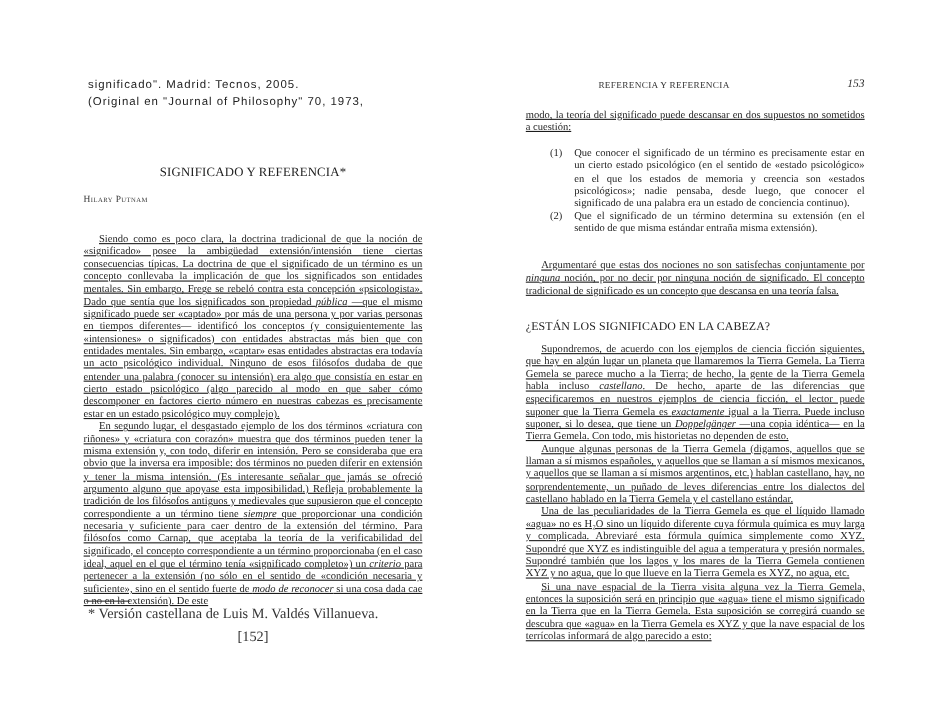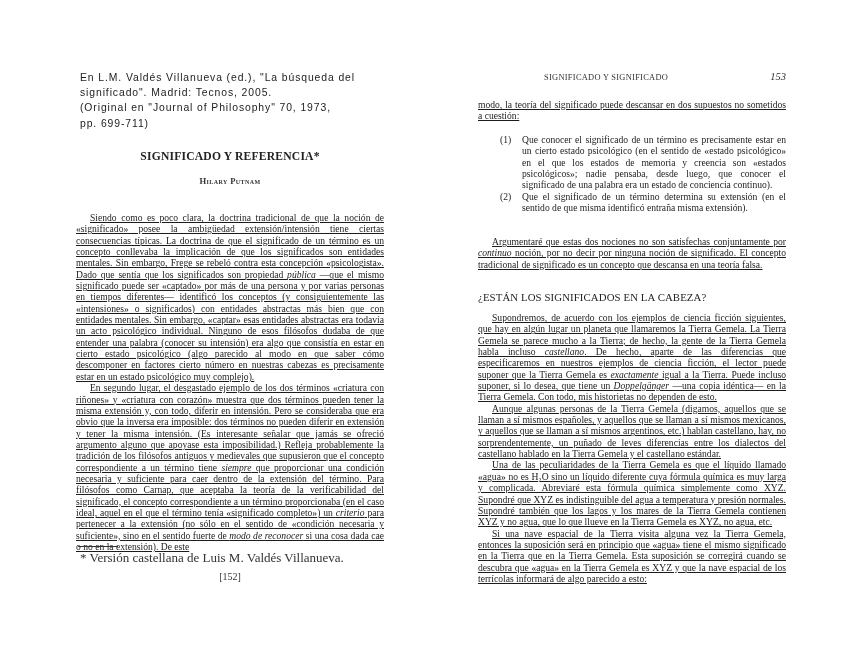--- a/index.html
+++ b/index.html
@@ -6,92 +6,90 @@
   body { width:848px; height:655px; position:relative; overflow:hidden; color:#1a1a1a; }
   .serif { font-family: "Liberation Serif", "DejaVu Serif", serif; }
   .sans  { font-family: "Liberation Sans", "DejaVu Sans", sans-serif; }
 
   .citation { position:absolute; left:80px; top:70px; width:300px; font-size:10.4px; line-height:15.2px; letter-spacing:0.9px; color:#222; }
   .citation div { white-space:nowrap; }
 
   .left-page { position:absolute; left:76px; top:0; width:308px; }
   .right-page { position:absolute; left:478px; top:0; width:308px; }
 
-  .title { position:absolute; left:0; width:308px; top:150px; text-align:center; font-size:11.6px; letter-spacing:0.2px; color:#222;font-weight:bold; }
-  .author { position:absolute; left:0; width:308px; top:176px; text-align:center; font-size:8.6px; letter-spacing:0.4px; color:#333; font-variant: small-caps; font-weight: bold; }
+  .title { position:absolute; left:0; width:308px; top:150px; text-align:center; font-size:11.6px; letter-spacing:0.2px; color:#222; }
+  .author { position:absolute; left:0; width:308px; top:176px; font-size:8.6px; letter-spacing:0.4px; color:#333; font-variant: small-caps; }
 
   .body-text { position:absolute; left:0; width:308px; font-size:9.6px; line-height:11.35px; text-align:justify; color:#1c1c1c;text-decoration:underline; }
   .body-text p { margin:0; text-indent:14px; }
   .body-text p.noindent { text-indent:0; }
   .body-text em { font-style:italic; }
 
   .fn-rule { position:absolute; left:2px; top:546px; width:40px; height:1px; background:#333; }
   .footnote { position:absolute; left:4px; top:550px; font-size:13px; color:#333; white-space:nowrap; }
-  .page-num-left { position:absolute; left:0; width:308px; top:571px; text-align:center; font-size:10px; color:#333; }
+  .page-num-left { position:absolute; left:0; width:308px; top:571px; text-align:center; font-size:13px; color:#333; }
 
   .running-head { position:absolute; left:0; width:308px; top:73px; font-size:8.4px; letter-spacing:0.3px; color:#333; }
   .running-head .rh-title { position:absolute; left:66px; }
   .page-num-right { position:absolute; right:0; top:71px; font-size:10.5px; color:#333;font-style:italic; }
 
   .list { position:absolute; left:0; width:308px; top:134px; font-size:9.6px; line-height:11.35px; color:#1c1c1c; }
   .list-item { position:relative; padding-left:44px; text-align:justify; }
   .list-num { position:absolute; left:22px; top:0; }
 
   .section-head { position:absolute; left:0; top:291px; font-size:10.8px; letter-spacing:0.1px; color:#222; white-space:nowrap; }
 </style>
 </head>
 <body>
 
 <div class="citation sans">
-  <div>En L.M. Valdés Villanueva (ed.), "La búsqueda del</div>
   <div>significado". Madrid: Tecnos, 2005.</div>
   <div>(Original en "Journal of Philosophy" 70, 1973,</div>
-  <div>pp. 699-711)</div>
 </div>
 
 <div class="left-page serif">
   <div class="title">SIGNIFICADO Y REFERENCIA*</div>
   <div class="author">Hilary Putnam</div>
 
   <div class="body-text" style="top:212px;">
     <p>Siendo como es poco clara, la doctrina tradicional de que la noción de «significado» posee la ambigüedad extensión/intensión tiene ciertas consecuencias típicas. La doctrina de que el significado de un término es un concepto conllevaba la implicación de que los significados son entidades mentales. Sin embargo, Frege se rebeló contra esta concepción «psicologista». Dado que sentía que los significados son propiedad <em>pública</em> —que el mismo significado puede ser «captado» por más de una persona y por varias personas en tiempos diferentes— identificó los conceptos (y consiguientemente las «intensiones» o significados) con entidades abstractas más bien que con entidades mentales. Sin embargo, «captar» esas entidades abstractas era todavía un acto psicológico individual. Ninguno de esos filósofos dudaba de que entender una palabra (conocer su intensión) era algo que consistía en estar en cierto estado psicológico (algo parecido al modo en que saber cómo descomponer en factores cierto número en nuestras cabezas es precisamente estar en un estado psicológico muy complejo).</p>
     <p>En segundo lugar, el desgastado ejemplo de los dos términos «criatura con riñones» y «criatura con corazón» muestra que dos términos pueden tener la misma extensión y, con todo, diferir en intensión. Pero se consideraba que era obvio que la inversa era imposible: dos términos no pueden diferir en extensión y tener la misma intensión. (Es interesante señalar que jamás se ofreció argumento alguno que apoyase esta imposibilidad.) Refleja probablemente la tradición de los filósofos antiguos y medievales que supusieron que el concepto correspondiente a un término tiene <em>siempre</em> que proporcionar una condición necesaria y suficiente para caer dentro de la extensión del término. Para filósofos como Carnap, que aceptaba la teoría de la verificabilidad del significado, el concepto correspondiente a un término proporcionaba (en el caso ideal, aquel en el que el término tenía «significado completo») un <em>criterio</em> para pertenecer a la extensión (no sólo en el sentido de «condición necesaria y suficiente», sino en el sentido fuerte de <em>modo de reconocer</em> si una cosa dada cae o no en la extensión). De este</p>
   </div>
 
   <div class="fn-rule"></div>
   <div class="footnote">* Versión castellana de Luis M. Valdés Villanueva.</div>
   <div class="page-num-left">[152]</div>
 </div>
 
 <div class="right-page serif">
   <div class="running-head">
-    <span class="rh-title">SIGNIFICADO Y SIGNIFICADO</span>
+    <span class="rh-title">REFERENCIA Y REFERENCIA</span>
   </div>
   <div class="page-num-right">153</div>
 
   <div class="body-text" style="top:99px;">
     <p class="noindent">modo, la teoría del significado puede descansar en dos supuestos no sometidos a cuestión:</p>
   </div>
 
   <div class="list">
     <div class="list-item">
       <span class="list-num">(1)</span>
       <span>Que conocer el significado de un término es precisamente estar en un cierto estado psicológico (en el sentido de «estado psicológico» en el que los estados de memoria y creencia son «estados psicológicos»; nadie pensaba, desde luego, que conocer el significado de una palabra era un estado de conciencia continuo).</span>
     </div>
     <div class="list-item">
       <span class="list-num">(2)</span>
-      <span>Que el significado de un término determina su extensión (en el sentido de que misma identificó entraña misma extensión).</span>
+      <span>Que el significado de un término determina su extensión (en el sentido de que misma estándar entraña misma extensión).</span>
     </div>
   </div>
 
   <div class="body-text" style="top:236px;">
-    <p>Argumentaré que estas dos nociones no son satisfechas conjuntamente por <em>continuo</em> noción, por no decir por ninguna noción de significado. El concepto tradicional de significado es un concepto que descansa en una teoría falsa.</p>
+    <p>Argumentaré que estas dos nociones no son satisfechas conjuntamente por <em>ninguna</em> noción, por no decir por ninguna noción de significado. El concepto tradicional de significado es un concepto que descansa en una teoría falsa.</p>
   </div>
 
-  <div class="section-head">¿ESTÁN LOS SIGNIFICADOS EN LA CABEZA?</div>
+  <div class="section-head">¿ESTÁN LOS SIGNIFICADO EN LA CABEZA?</div>
 
   <div class="body-text" style="top:312px;">
     <p>Supondremos, de acuerdo con los ejemplos de ciencia ficción siguientes, que hay en algún lugar un planeta que llamaremos la Tierra Gemela. La Tierra Gemela se parece mucho a la Tierra; de hecho, la gente de la Tierra Gemela habla incluso <em>castellano</em>. De hecho, aparte de las diferencias que especificaremos en nuestros ejemplos de ciencia ficción, el lector puede suponer que la Tierra Gemela es <em>exactamente</em> igual a la Tierra. Puede incluso suponer, si lo desea, que tiene un <em>Doppelgänger</em> —una copia idéntica— en la Tierra Gemela. Con todo, mis historietas no dependen de esto.</p>
     <p>Aunque algunas personas de la Tierra Gemela (digamos, aquellos que se llaman a sí mismos españoles, y aquellos que se llaman a sí mismos mexicanos, y aquellos que se llaman a sí mismos argentinos, etc.) hablan castellano, hay, no sorprendentemente, un puñado de leves diferencias entre los dialectos del castellano hablado en la Tierra Gemela y el castellano estándar.</p>
     <p>Una de las peculiaridades de la Tierra Gemela es que el líquido llamado «agua» no es H₂O sino un líquido diferente cuya fórmula química es muy larga y complicada. Abreviaré esta fórmula química simplemente como XYZ. Supondré que XYZ es indistinguible del agua a temperatura y presión normales. Supondré también que los lagos y los mares de la Tierra Gemela contienen XYZ y no agua, que lo que llueve en la Tierra Gemela es XYZ, no agua, etc.</p>
     <p>Si una nave espacial de la Tierra visita alguna vez la Tierra Gemela, entonces la suposición será en principio que «agua» tiene el mismo significado en la Tierra que en la Tierra Gemela. Esta suposición se corregirá cuando se descubra que «agua» en la Tierra Gemela es XYZ y que la nave espacial de los terrícolas informará de algo parecido a esto:</p>
   </div>
 </div>
 
 </body></html>

